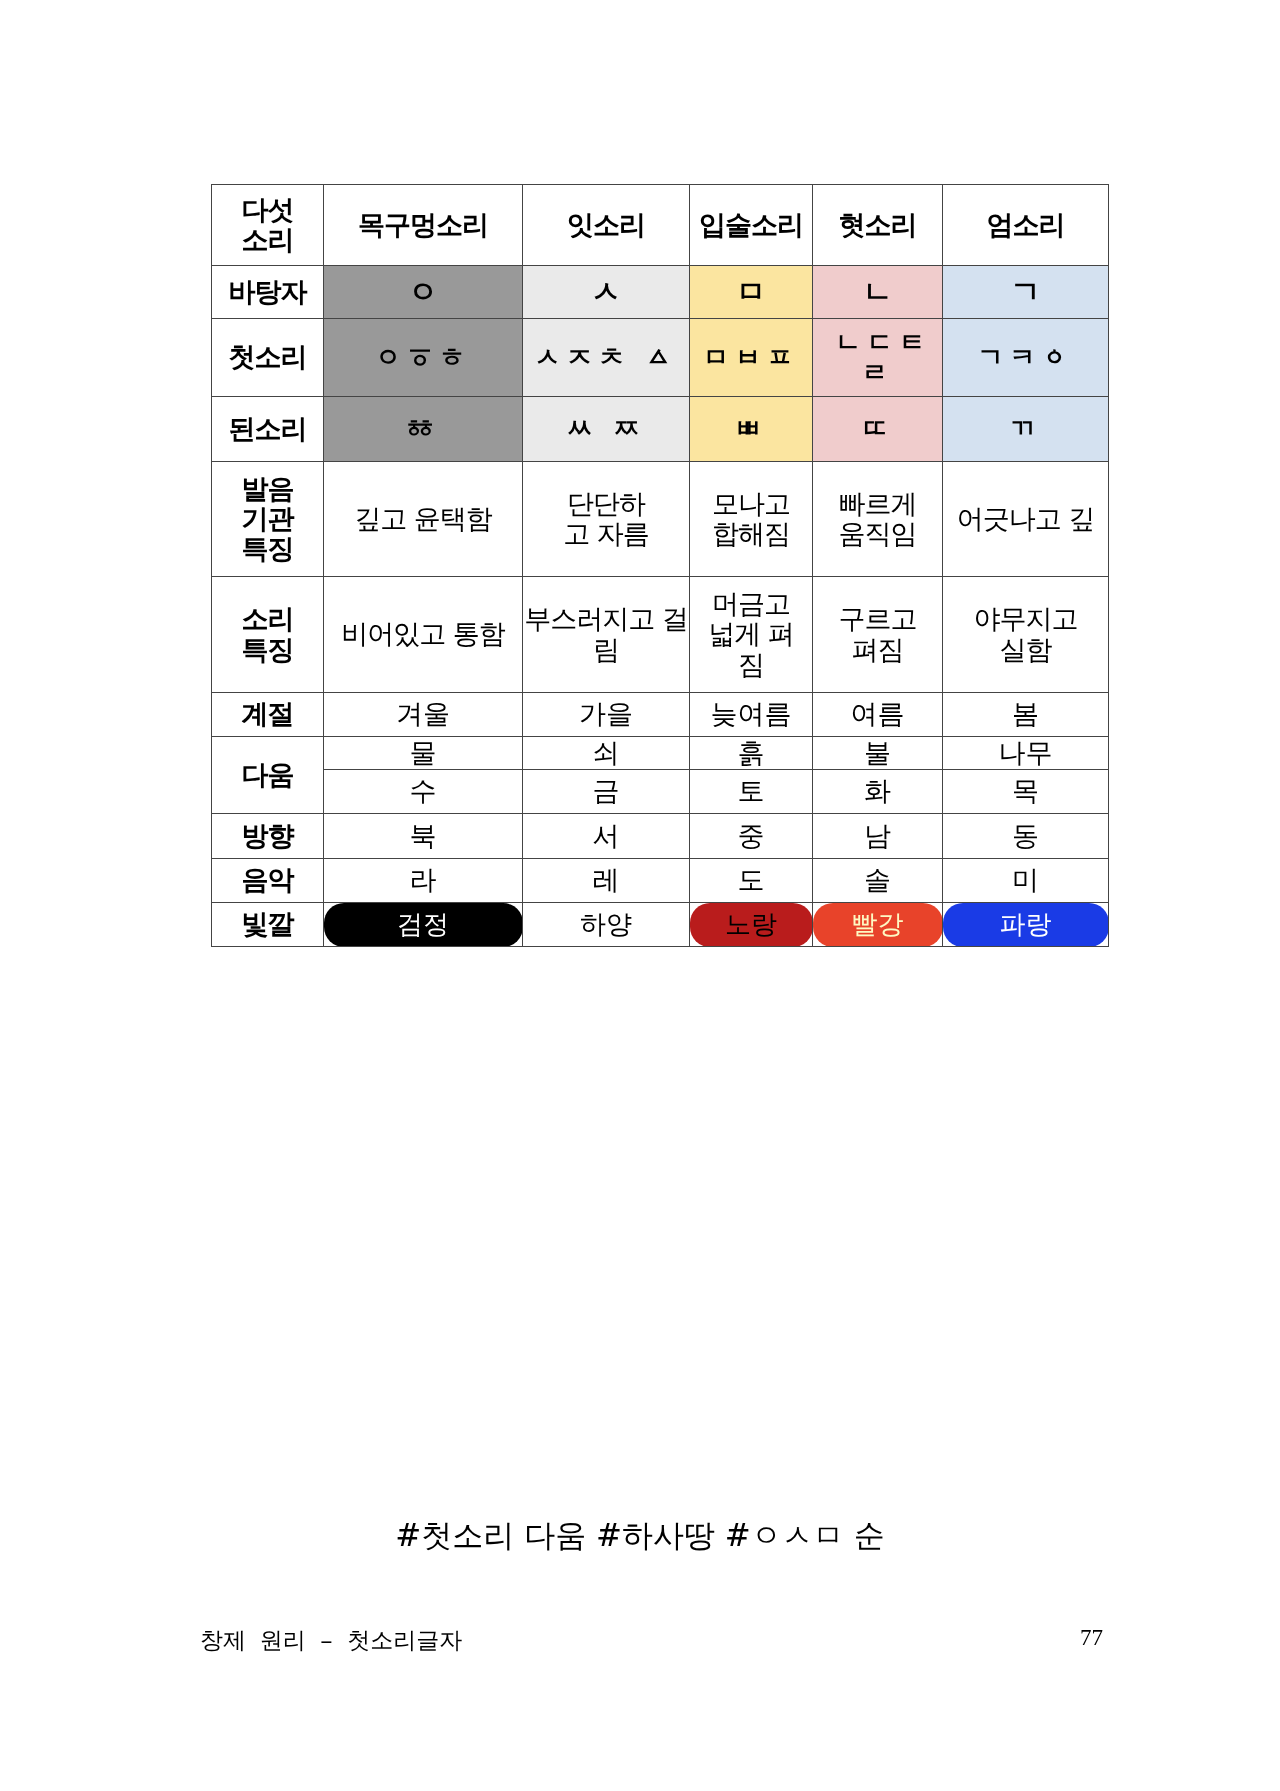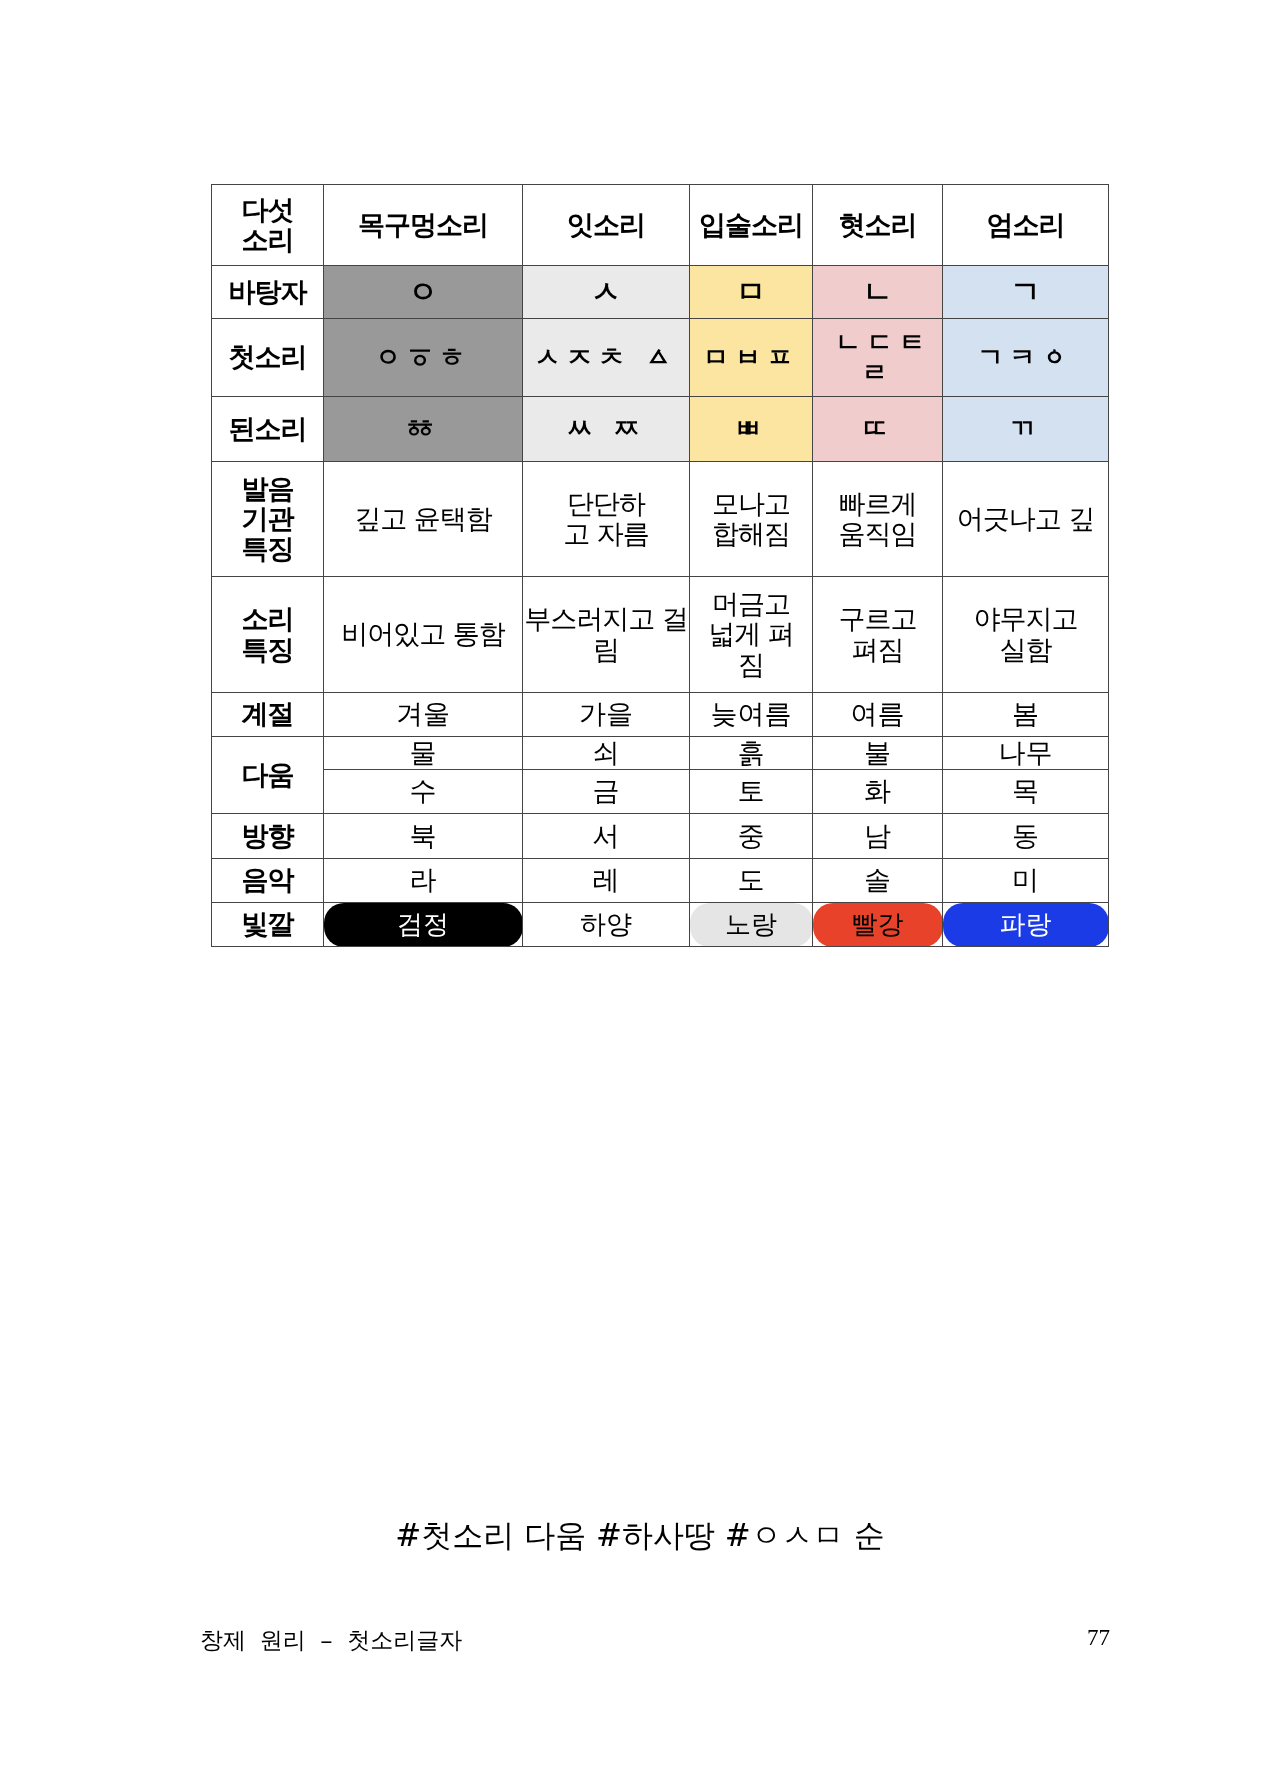--- a/index.html
+++ b/index.html
@@ -13,21 +13,21 @@
   .rowhead { font-weight:bold; font-size:27px; letter-spacing:-1px; }
   .jamo { font-weight:bold; font-size:26px; letter-spacing:6px; }
   .jamo-big { font-weight:bold; font-size:30px; }
   .txt { font-family:"DejaVu Serif", "Liberation Serif", serif; font-size:27px; letter-spacing:-1px; }
   .simple { font-family:"DejaVu Serif", "Liberation Serif", serif; font-size:27px; }
   .colorcell { font-size:26px;border-radius:20px; }
   .hashtags { position:absolute; left:0; width:1280px; top:1515px; text-align:center;
               font-family:"DejaVu Serif", "Liberation Serif", serif; font-size:31px; }
   .footer-left { position:absolute; left:200px; top:1625px;
                  font-family:Liberation Mono, monospace; font-size:23px; }
-  .footer-right { position:absolute; right:170px; top:1625px;
+  .footer-right { position:absolute; right:177px; top:1625px;
                   font-family:"Liberation Serif", "DejaVu Serif", serif; font-size:23px; }
 </style>
 </head>
 <body>
 
 <table class="main">
   <colgroup>
     <col style="width:112px">
       <col style="width:199px">
       <col style="width:167px">
@@ -120,22 +120,22 @@
     <td class="simple">라</td>
     <td class="simple">레</td>
     <td class="simple">도</td>
     <td class="simple">솔</td>
     <td class="simple">미</td>
   </tr>
   <tr style="height:44px">
     <td class="rowhead">빛깔</td>
     <td class="colorcell" style="background:#000000;color:#ffffff">검정</td>
     <td class="colorcell" style="background:#ffffff;color:#000000">하양</td>
-    <td class="colorcell" style="background:#e5e5e5;color:#000000">노랑</td>
-    <td class="colorcell" style="background:#E8432A;color:#000000">빨강</td>
+    <td class="colorcell" style="background:#b91c1c;color:#000000">노랑</td>
+    <td class="colorcell" style="background:#E8432A;color:#fef9c3">빨강</td>
     <td class="colorcell" style="background:#1A3BE6;color:#ffffff">파랑</td>
   </tr>
 </tbody>
   </table>
 
 <div class="hashtags">#첫소리 다움 #하사땅 #ㅇㅅㅁ 순</div>
 
 <div class="footer-left">창제 원리 – 첫소리글자</div>
 <div class="footer-right">77</div>
 

